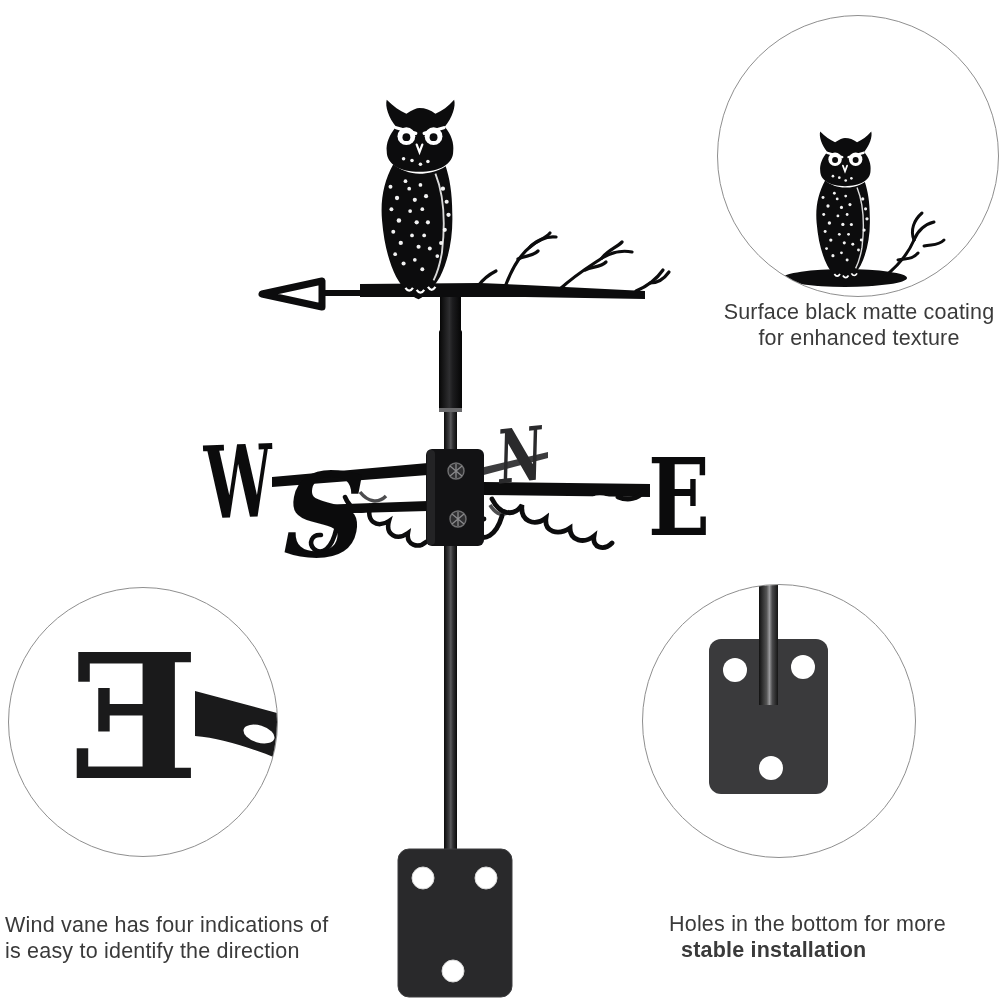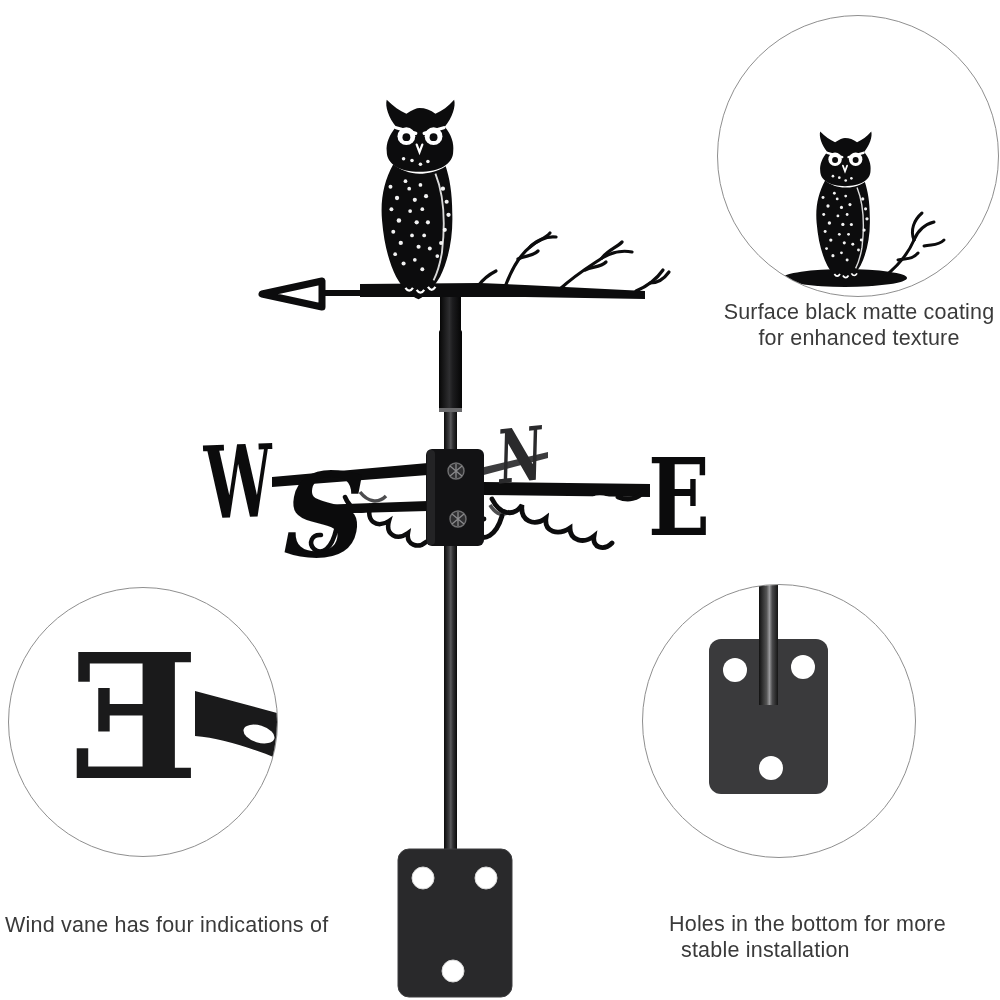--- a/index.html
+++ b/index.html
@@ -12,21 +12,21 @@
     position:absolute;border-radius:50%;border:1px solid #8f8f8f;
     box-sizing:border-box;overflow:hidden;background:#fff;
   }
   .callout-circle svg{position:absolute;left:0;top:0;}
   .label{
     position:absolute;color:#3a3a3a;font-size:21.5px;line-height:1.22;
     letter-spacing:0.2px;font-weight:400;
   }
   .label span{display:block;}
   .label-coating{text-align:center;}
-  .label-mounting span:nth-child(2){padding-left:12px;}
+  .label-mounting span:nth-child(2){padding-left:12px;font-weight:bold;}
 </style>
 </head>
 <body>
 
 <div class="canvas">
 
   <svg class="main-svg" width="1000" height="1000" viewBox="0 0 1000 1000">
     <defs>
       <linearGradient id="rodGrad" x1="0" y1="0" x2="1" y2="0">
         <stop offset="0" stop-color="#0a0a0a"></stop>
@@ -209,20 +209,21 @@
     </svg>
   </div>
 
   <div class="label label-coating" style="left:716px;top:299px;width:286px;">
     <span>Surface black matte coating</span>
     <span>for enhanced texture</span>
   </div>
 
   <div class="label" style="left:5px;top:866px;width:340px;margin-top:46px;">
     <span>Wind vane has four indications of</span>
+    <span>is easy to identify the direction</span>
   </div>
 
   <div class="label label-mounting" style="left:633px;top:911px;width:330px;margin-left:36px;">
     <span>Holes in the bottom for more</span>
     <span>stable installation</span>
   </div>
 
 </div>
 
 </body></html>

